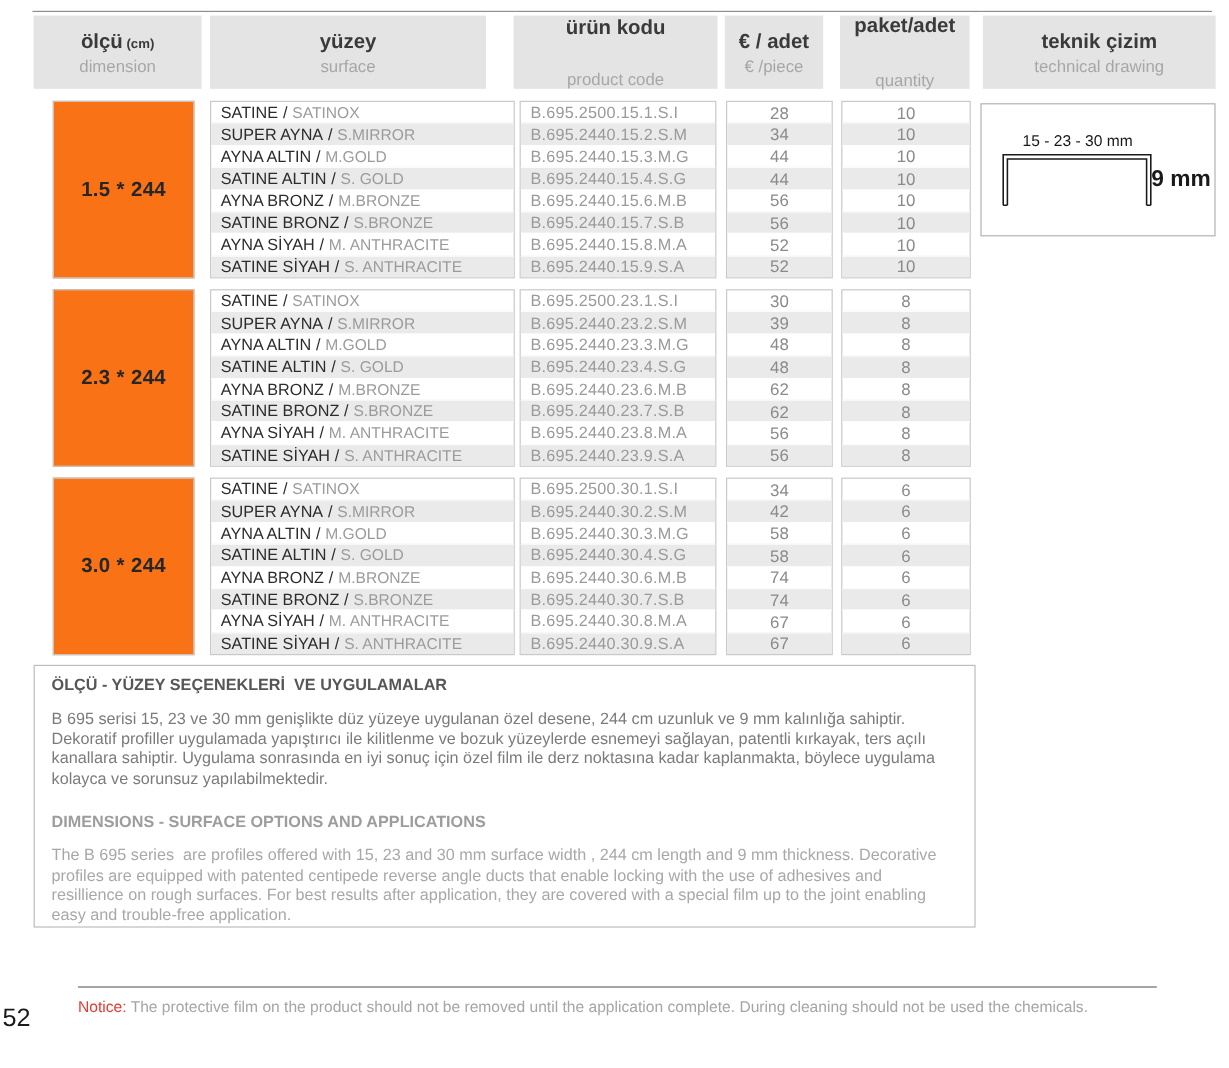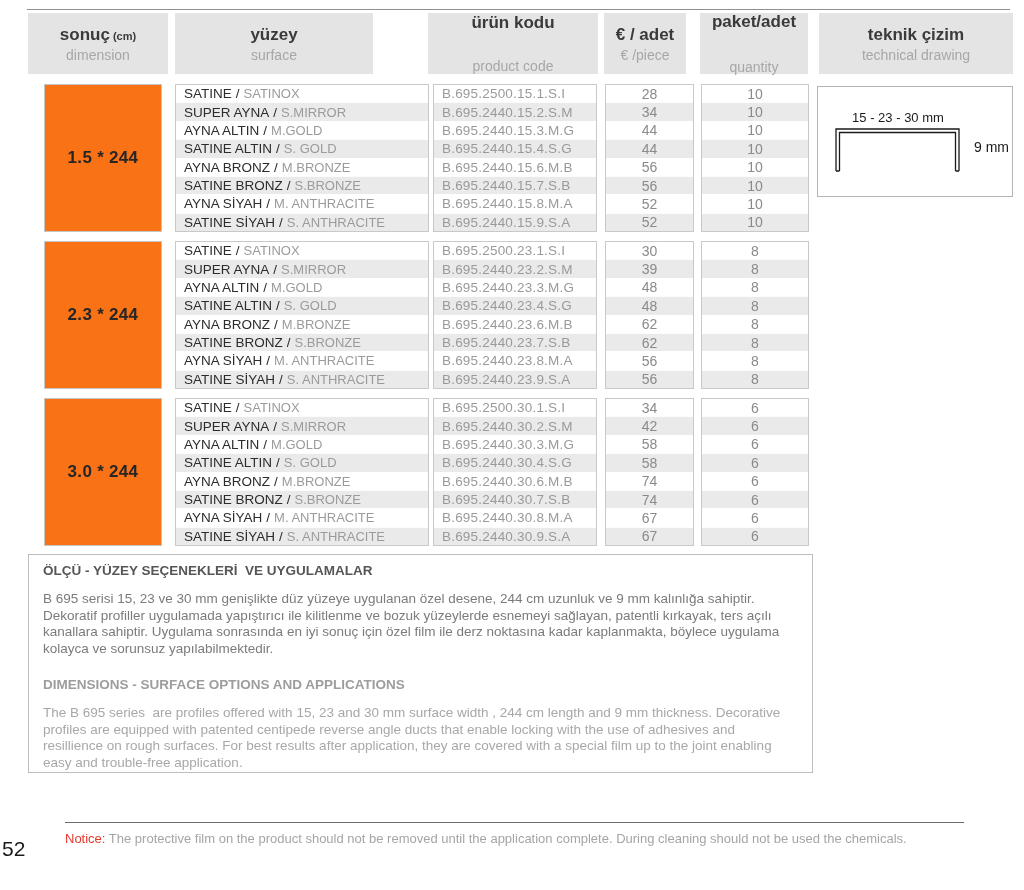--- a/index.html
+++ b/index.html
@@ -8,21 +8,21 @@
   .rule{position:absolute;height:1px;background:#8f8f8f;}
   #top-rule{left:27px;top:9px;width:983px;}
   #footer-rule{left:65px;top:822px;width:899px;background:#6b6b6b;}
 
   
   .hdr{position:absolute;top:13px;height:61px;background:#e4e4e4;display:flex;flex-direction:column;align-items:center;justify-content:center;box-sizing:border-box;}
   .hdr .h-tr{font-weight:bold;font-size:17px;color:#3a3a3a;white-space:nowrap;}
   .hdr .h-suffix{font-size:11px;font-weight:bold;color:#3a3a3a;margin-left:3px;}
   .hdr .h-en{font-size:14px;color:#a7a7a7;margin-top:2px;white-space:nowrap;}
   #hdr-dim{left:28px;width:140px;}
-  #hdr-surface{left:175px;width:198px;}
+  #hdr-surface{left:175px;width:230px;}
   #hdr-code{left:428px;width:170px;justify-content:space-between;}
   #hdr-price{left:604px;width:82px;}
   #hdr-qty{left:700px;width:108px;gap:25px;}
   #hdr-draw{left:819px;width:194px;}
 
   
   .group{position:absolute;left:0;width:1024px;height:148px;}
   .dimcell{position:absolute;left:44px;top:0;width:118px;height:148px;background:#f97316;border:1px solid #c6c6c6;box-sizing:border-box;display:flex;align-items:center;justify-content:center;font-weight:bold;font-size:17px;color:#262626;letter-spacing:.3px;}
   .col{position:absolute;top:0;height:148px;background:#fff;border:1px solid #c9c9c9;box-sizing:border-box;display:flex;flex-direction:column;}
   .col-surface{left:175px;width:254px;}
@@ -36,21 +36,21 @@
   .col-price .row,.col-qty .row{justify-content:center;}
   .s-tr{font-size:13.5px;color:#2c2c2c;}
   .s-sep{font-size:13.5px;color:#2c2c2c;margin:0 4px;}
   .s-en{font-size:13px;color:#9b9b9b;}
   .c-code{font-size:13.5px;color:#9a9a9a;letter-spacing:.2px;}
   .c-num{font-size:14px;color:#8a8a8a;}
 
   
   #drawing-box{position:absolute;left:817px;top:86px;width:196px;height:111px;background:#fff;border:1px solid #b3b3b3;box-sizing:border-box;}
   #drawing-width-label{position:absolute;left:0px;top:23px;width:160px;text-align:center;font-size:13px;color:#1a1a1a;}
-  #drawing-height-label{position:absolute;right:3px;top:52px;font-size:14px;color:#1a1a1a;}
+  #drawing-height-label{position:absolute;right:3px;top:52px;font-size:19px;color:#1a1a1a;font-weight:bold;}
   #profile-svg{position:absolute;left:0;top:0;}
 
   
   #info-box{position:absolute;left:28px;top:554px;width:785px;height:219px;border:1px solid #bdbdbd;box-sizing:border-box;background:#fff;padding:6px 14px;}
   .ib{white-space:pre-wrap;}
   #info-title-tr{font-weight:bold;font-size:13.5px;color:#565656;margin:2px 0 13px 0;}
   #info-body-tr{font-size:13.5px;color:#7b7b7b;line-height:16.5px;max-width:742px;margin:0 0 20px 0;}
   #info-title-en{font-weight:bold;font-size:13.5px;color:#9d9d9d;margin:0 0 13px 0;}
   #info-body-en{font-size:13.5px;color:#a8a8a8;line-height:16.5px;max-width:764px;margin:0;}
 
@@ -61,21 +61,21 @@
   #notice-text-tr{color:#6e6e6e;}
   #notice-text-en{color:#a5a5a5;}
   #page-number{position:absolute;left:2px;top:837px;font-size:21px;color:#1a1a1a;}
 </style>
 </head>
 <body>
 
 <div class="rule" id="top-rule"></div>
 
 <div class="hdr" id="hdr-dim">
-  <div><span class="h-tr">sonuç</span><span class="h-suffix">(cm)</span></div>
+  <div><span class="h-tr">ölçü</span><span class="h-suffix">(cm)</span></div>
   <div class="h-en">dimension</div>
 </div>
 <div class="hdr" id="hdr-surface">
   <div class="h-tr">yüzey</div>
   <div class="h-en">surface</div>
 </div>
 <div class="hdr" id="hdr-code">
   <div class="h-tr">ürün kodu</div>
   <div class="h-en">product code</div>
 </div>

